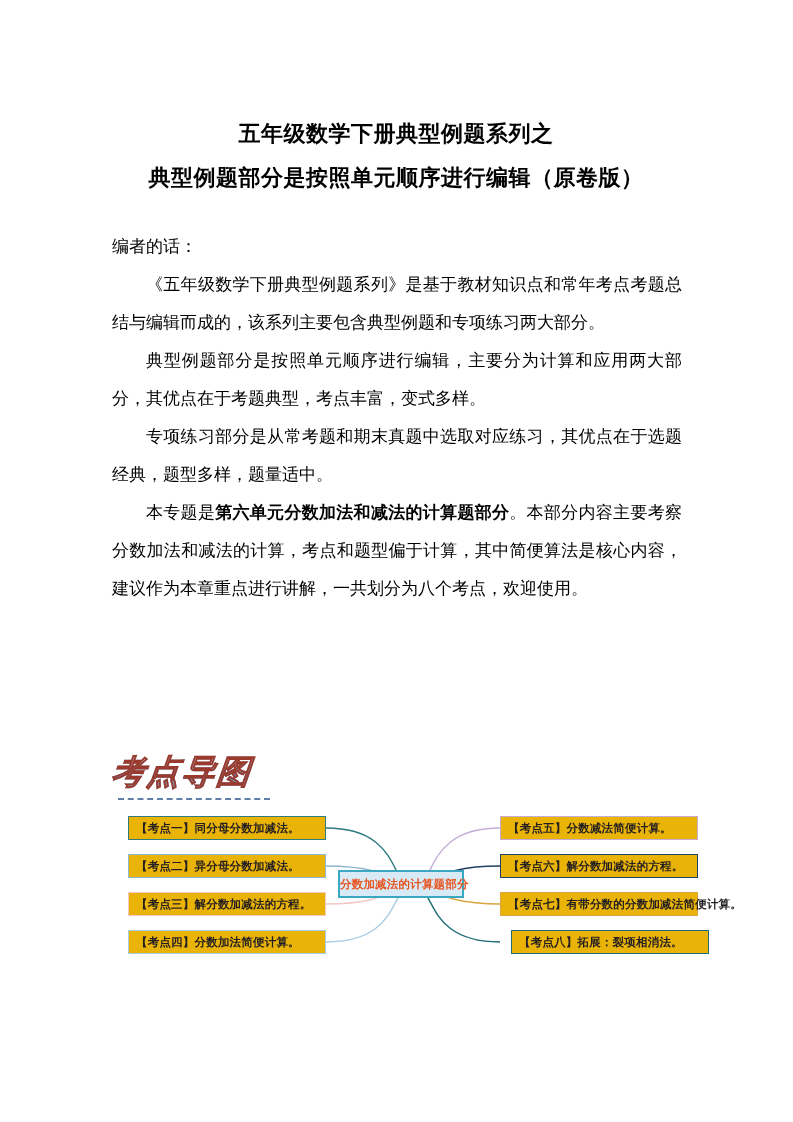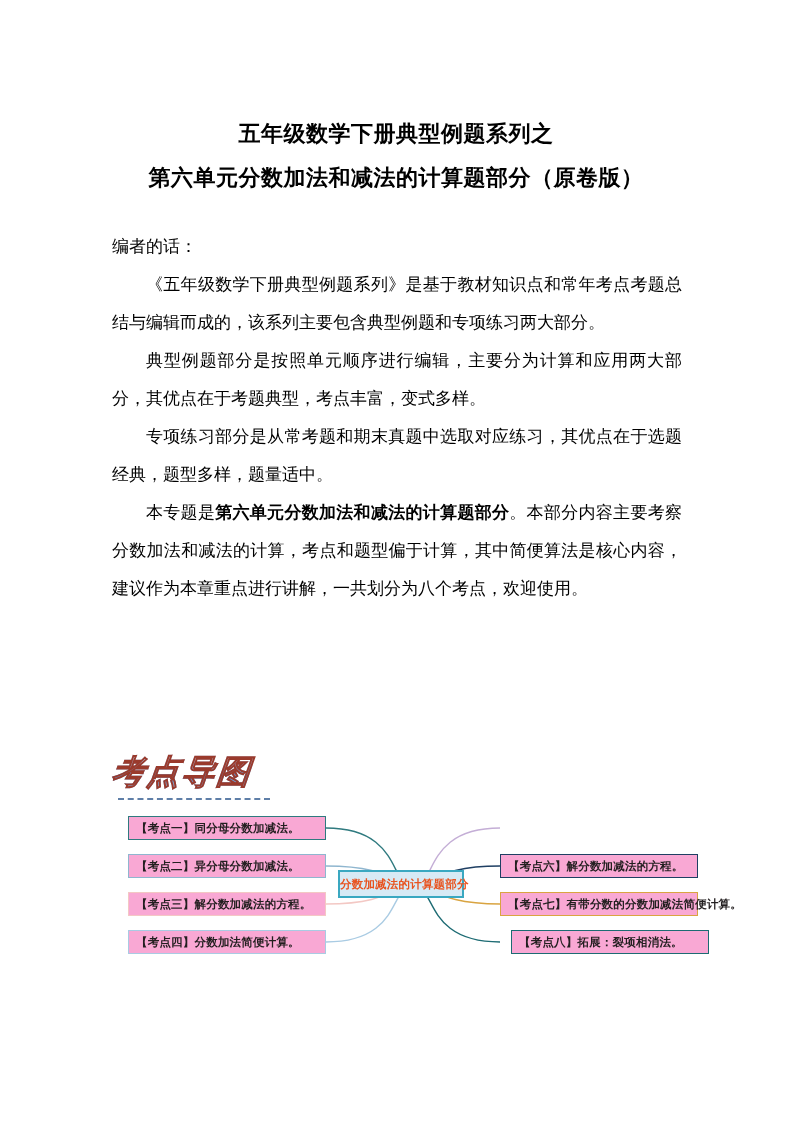--- a/index.html
+++ b/index.html
@@ -102,21 +102,21 @@
   }
   .mindmap svg.links {
     position: absolute;
     left: 0; top: 0;
     width: 640px;
     height: 156px;
   }
   .node {
     position: absolute;
     box-sizing: border-box;
-    background: #f9a8d4;
+    background: #eab308;
     border: 1.4px solid #cccccc;
     font-family: "Liberation Sans", "DejaVu Sans", sans-serif;
     font-size: 11.5px;
     font-weight: bold;
     color: #231f20;
     line-height: 22px;
     height: 24px;
     padding: 0 7px;
     white-space: nowrap;
     letter-spacing: 0.2px;
@@ -153,21 +153,21 @@
     letter-spacing: 0.2px;
   }
 </style>
 </head>
 <body>
 
 <div class="page">
 
   <div class="title-block">
     <div class="doc-title">五年级数学下册典型例题系列之</div>
-    <div class="doc-title">第六单元分数加法和减法的计算题部分（原卷版）</div>
+    <div class="doc-title">典型例题部分是按照单元顺序进行编辑（原卷版）</div>
   </div>
 
   <div class="body-block">
     <p class="para">编者的话：</p>
     <p class="para indent">《五年级数学下册典型例题系列》是基于教材知识点和常年考点考题总结与编辑而成的，该系列主要包含典型例题和专项练习两大部分。</p>
     <p class="para indent">典型例题部分是按照单元顺序进行编辑，主要分为计算和应用两大部分，其优点在于考题典型，考点丰富，变式多样。</p>
     <p class="para indent">专项练习部分是从常考题和期末真题中选取对应练习，其优点在于选题经典，题型多样，题量适中。</p>
     <p class="para indent"><span>本专题是</span><b>第六单元分数加法和减法的计算题部分</b><span>。本部分内容主要考察分数加法和减法的计算，考点和题型偏于计算，其中简便算法是核心内容，建议作为本章重点进行讲解，一共划分为八个考点，欢迎使用。</span></p>
   </div>
 
@@ -189,19 +189,20 @@
       <path d="M380 134 C 306 134, 316 80, 296 80" fill="none" stroke="#1d6b73" stroke-width="1.4"></path>
     </svg>
 
     <div class="node left n1">【考点一】同分母分数加减法。</div>
     <div class="node left n2">【考点二】异分母分数加减法。</div>
     <div class="node left n3">【考点三】解分数加减法的方程。</div>
     <div class="node left n4">【考点四】分数加法简便计算。</div>
 
     <div class="center-node">分数加减法的计算题部分</div>
 
+    <div class="node right n5">【考点五】分数减法简便计算。</div>
     <div class="node right n6">【考点六】解分数加减法的方程。</div>
     <div class="node right n7">【考点七】有带分数的分数加减法简便计算。</div>
     <div class="node right n8">【考点八】拓展：裂项相消法。</div>
 
   </div>
 
 </div>
 
 </body></html>

